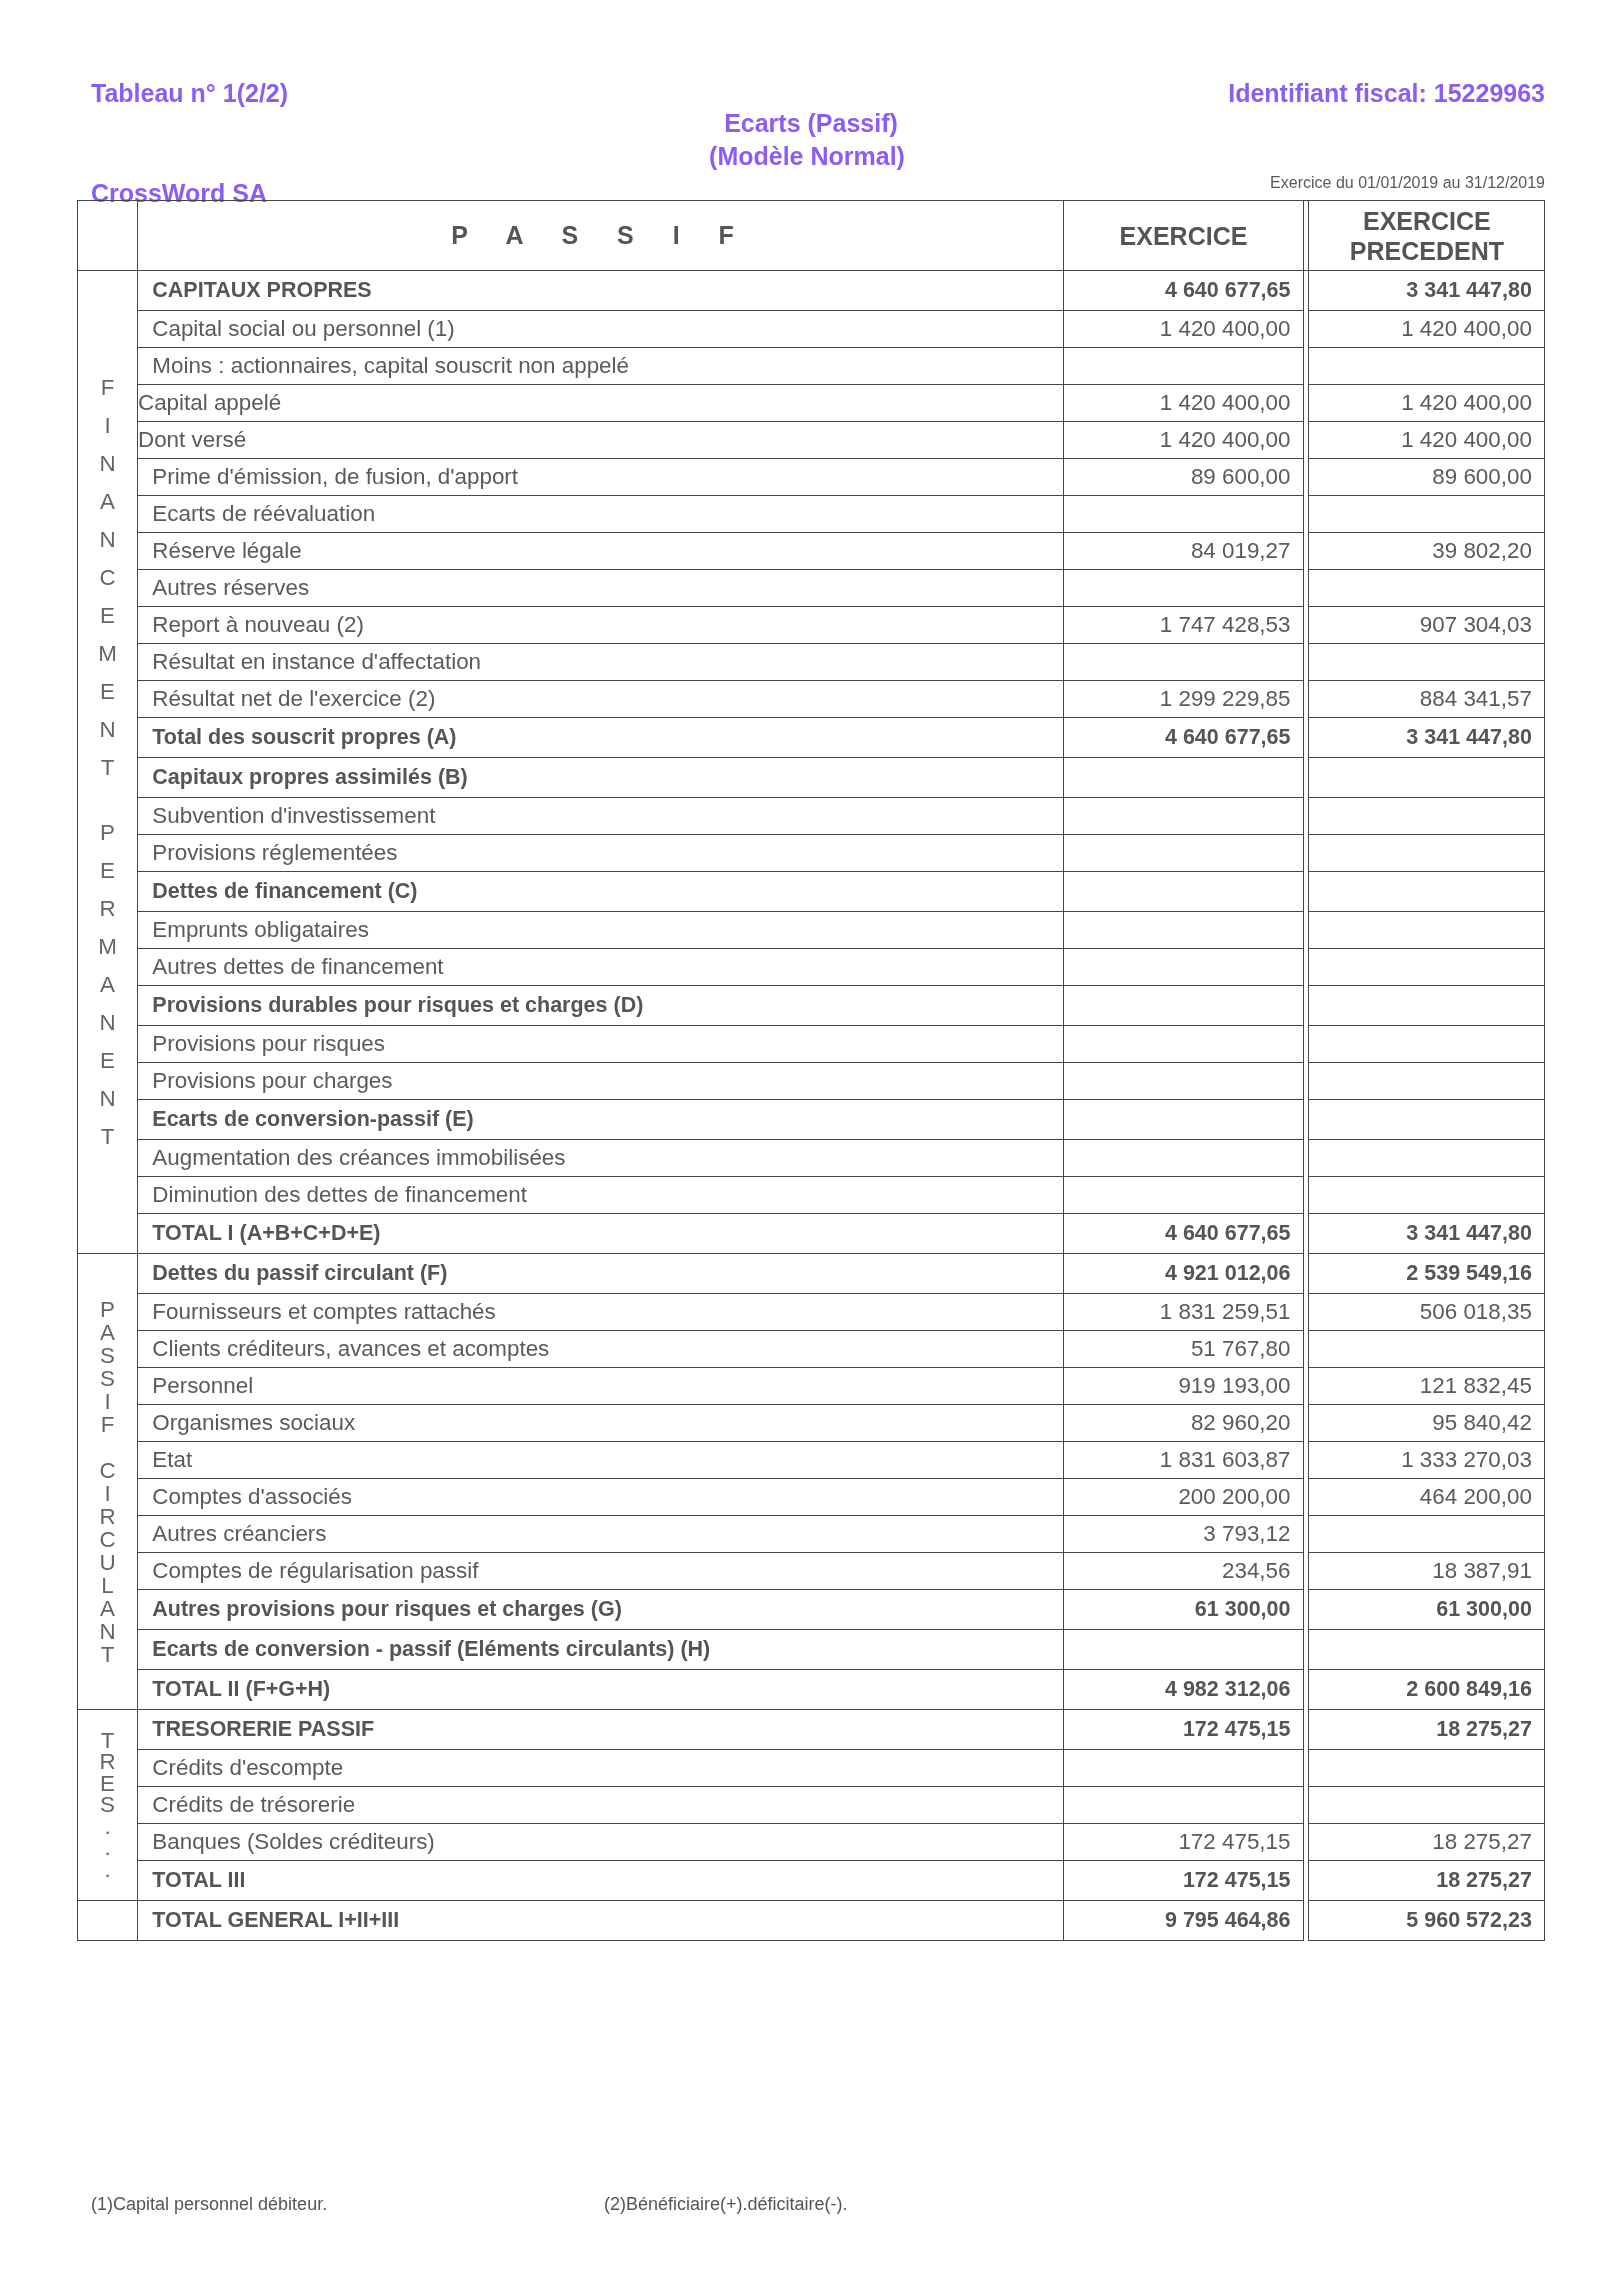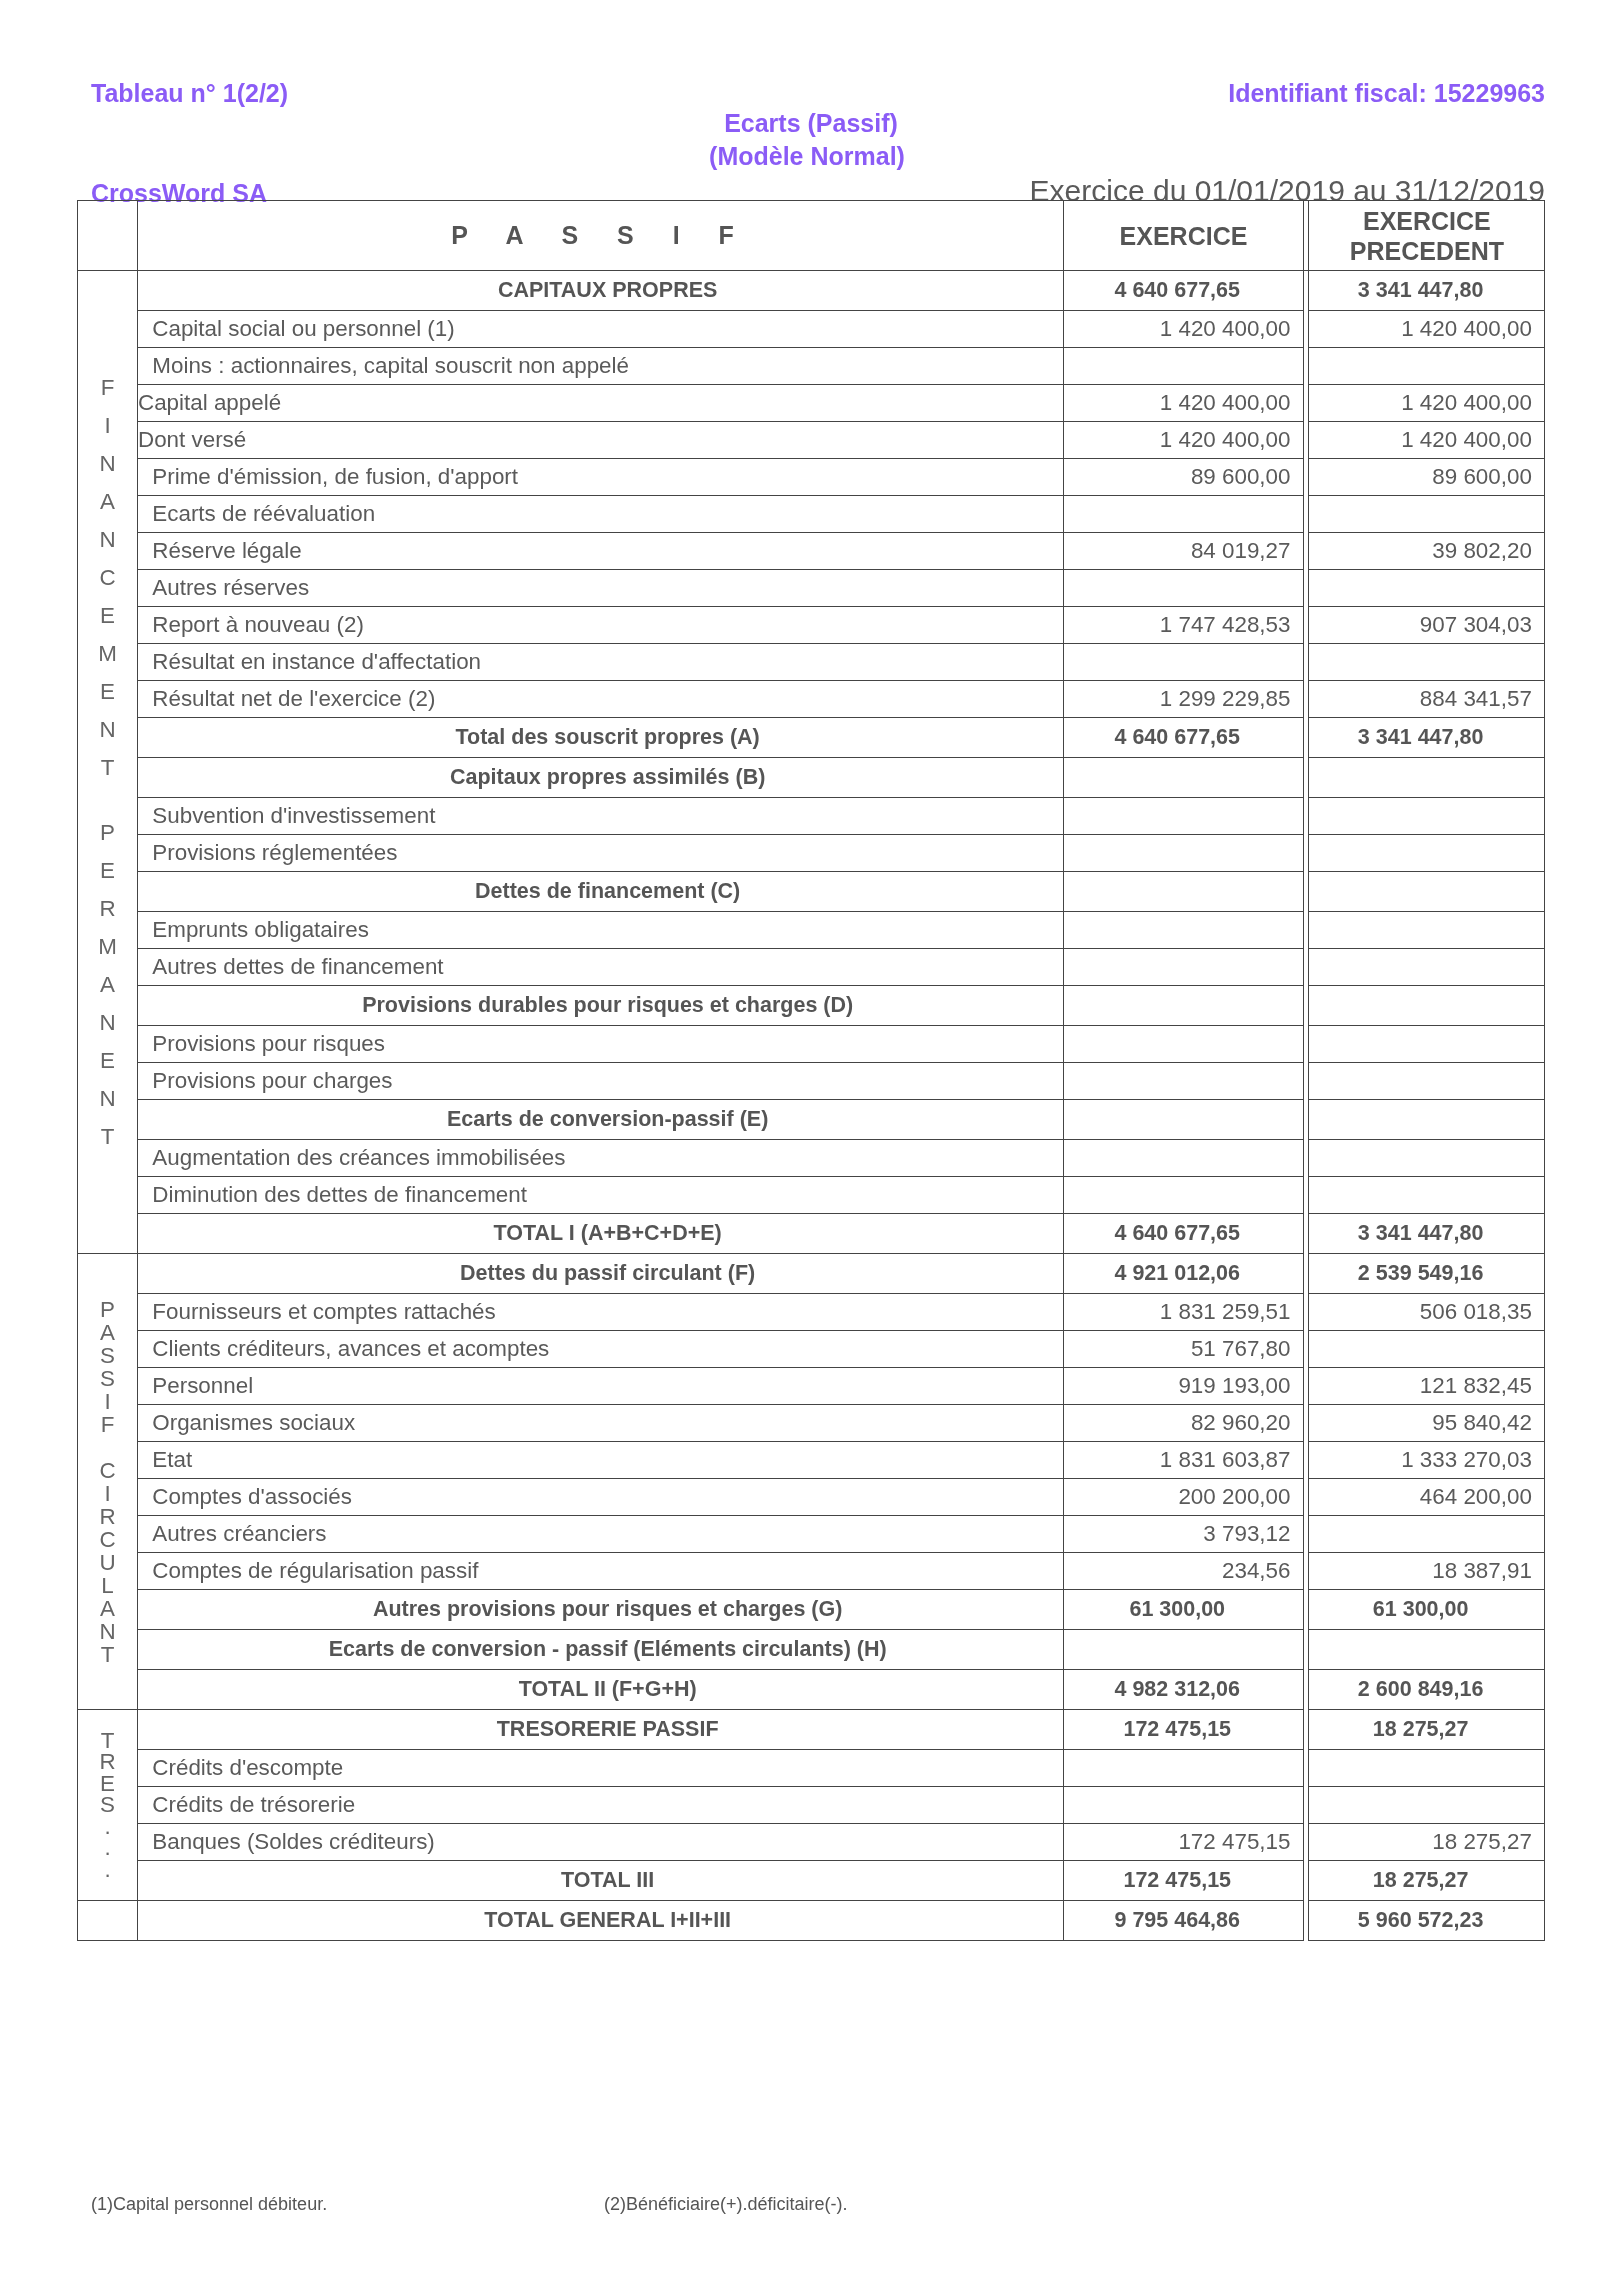--- a/index.html
+++ b/index.html
@@ -5,38 +5,38 @@
   html, body { margin: 0; padding: 0; background: #ffffff; }
   body { width: 1622px; height: 2293px; position: relative; overflow: hidden;
          font-family: "Liberation Sans", "DejaVu Sans", sans-serif; color: #555555; }
   .abs { position: absolute; white-space: nowrap; }
   .hdr-bold { font-weight: bold; font-size: 25px; color: #8b5cf6; }
   #tableau-ref { left: 91px; top: 79px; }
   #fiscal-id { right: 77px; top: 79px; text-align: center; }
   #doc-title { left: 0; width: 1622px; top: 109px; text-align: center; }
   #doc-subtitle { left: 0; width: 1614px; top: 142px; text-align: center; }
   #company { left: 91px; top: 179px; }
-  #period { right: 77px; top: 174px; font-size: 30px; font-weight: normal; color: #5a5a5a; }
+  #period { right: 77px; top: 174px; font-size: 16px; font-weight: normal; color: #5a5a5a; }
 
   #bilan-table { position: absolute; left: 77px; top: 200px; width: 1468px;
                  border-collapse: collapse; table-layout: fixed; }
   #bilan-table td, #bilan-table th { border: 1.4px solid #444; padding: 0; }
   col.c-side { width: 60px; }
   col.c-label { width: 926px; }
   col.c-ex { width: 240px; }
   col.c-gap { width: 5.4px; }
   col.c-prev { width: 236px; }
   th { font-weight: bold; color: #555; }
   th.passif-head { font-size: 25px; letter-spacing: 16px; height: 69px; }
   th.num-head { font-size: 25px; line-height: 30px; }
   td.gap { border-top: none !important; border-bottom: none !important; }
   th.gap { border-top: 1.4px solid #444; border-bottom: 1.4px solid #444; }
   td.label { padding-left: 14.3px !important; font-size: 22.4px; color: #5a5a5a; height: 36px; }
   td.num { text-align: right; padding-right: 12.5px !important; font-size: 22.4px; color: #5a5a5a; }
-  tr.bold td.label, tr.bold td.num { font-weight: bold; color: #555; height: 39px; font-size: 21.5px; text-align: center; }
+  tr.bold td.label, tr.bold td.num { font-weight: bold; color: #555; height: 39px; font-size: 21.5px; }
   tr.bold td { border-bottom: 1.8px solid #333; border-top: 1.8px solid #333; }
   td.label.center { text-align: center; padding-left: 0 !important; }
   td.side { vertical-align: middle; text-align: center; color: #666; font-size: 22.4px; }
   .side-letters { display: flex; flex-direction: column; align-items: center; line-height: 38px; }
   .side-letters.tight { line-height: 23px; }
   .side-letters.tres { line-height: 21.5px; }
   .side-gap { height: 27px; }
 
   .footnote { position: absolute; top: 2194px; font-size: 18px; color: #555; }
   #fn1 { left: 91px; }

